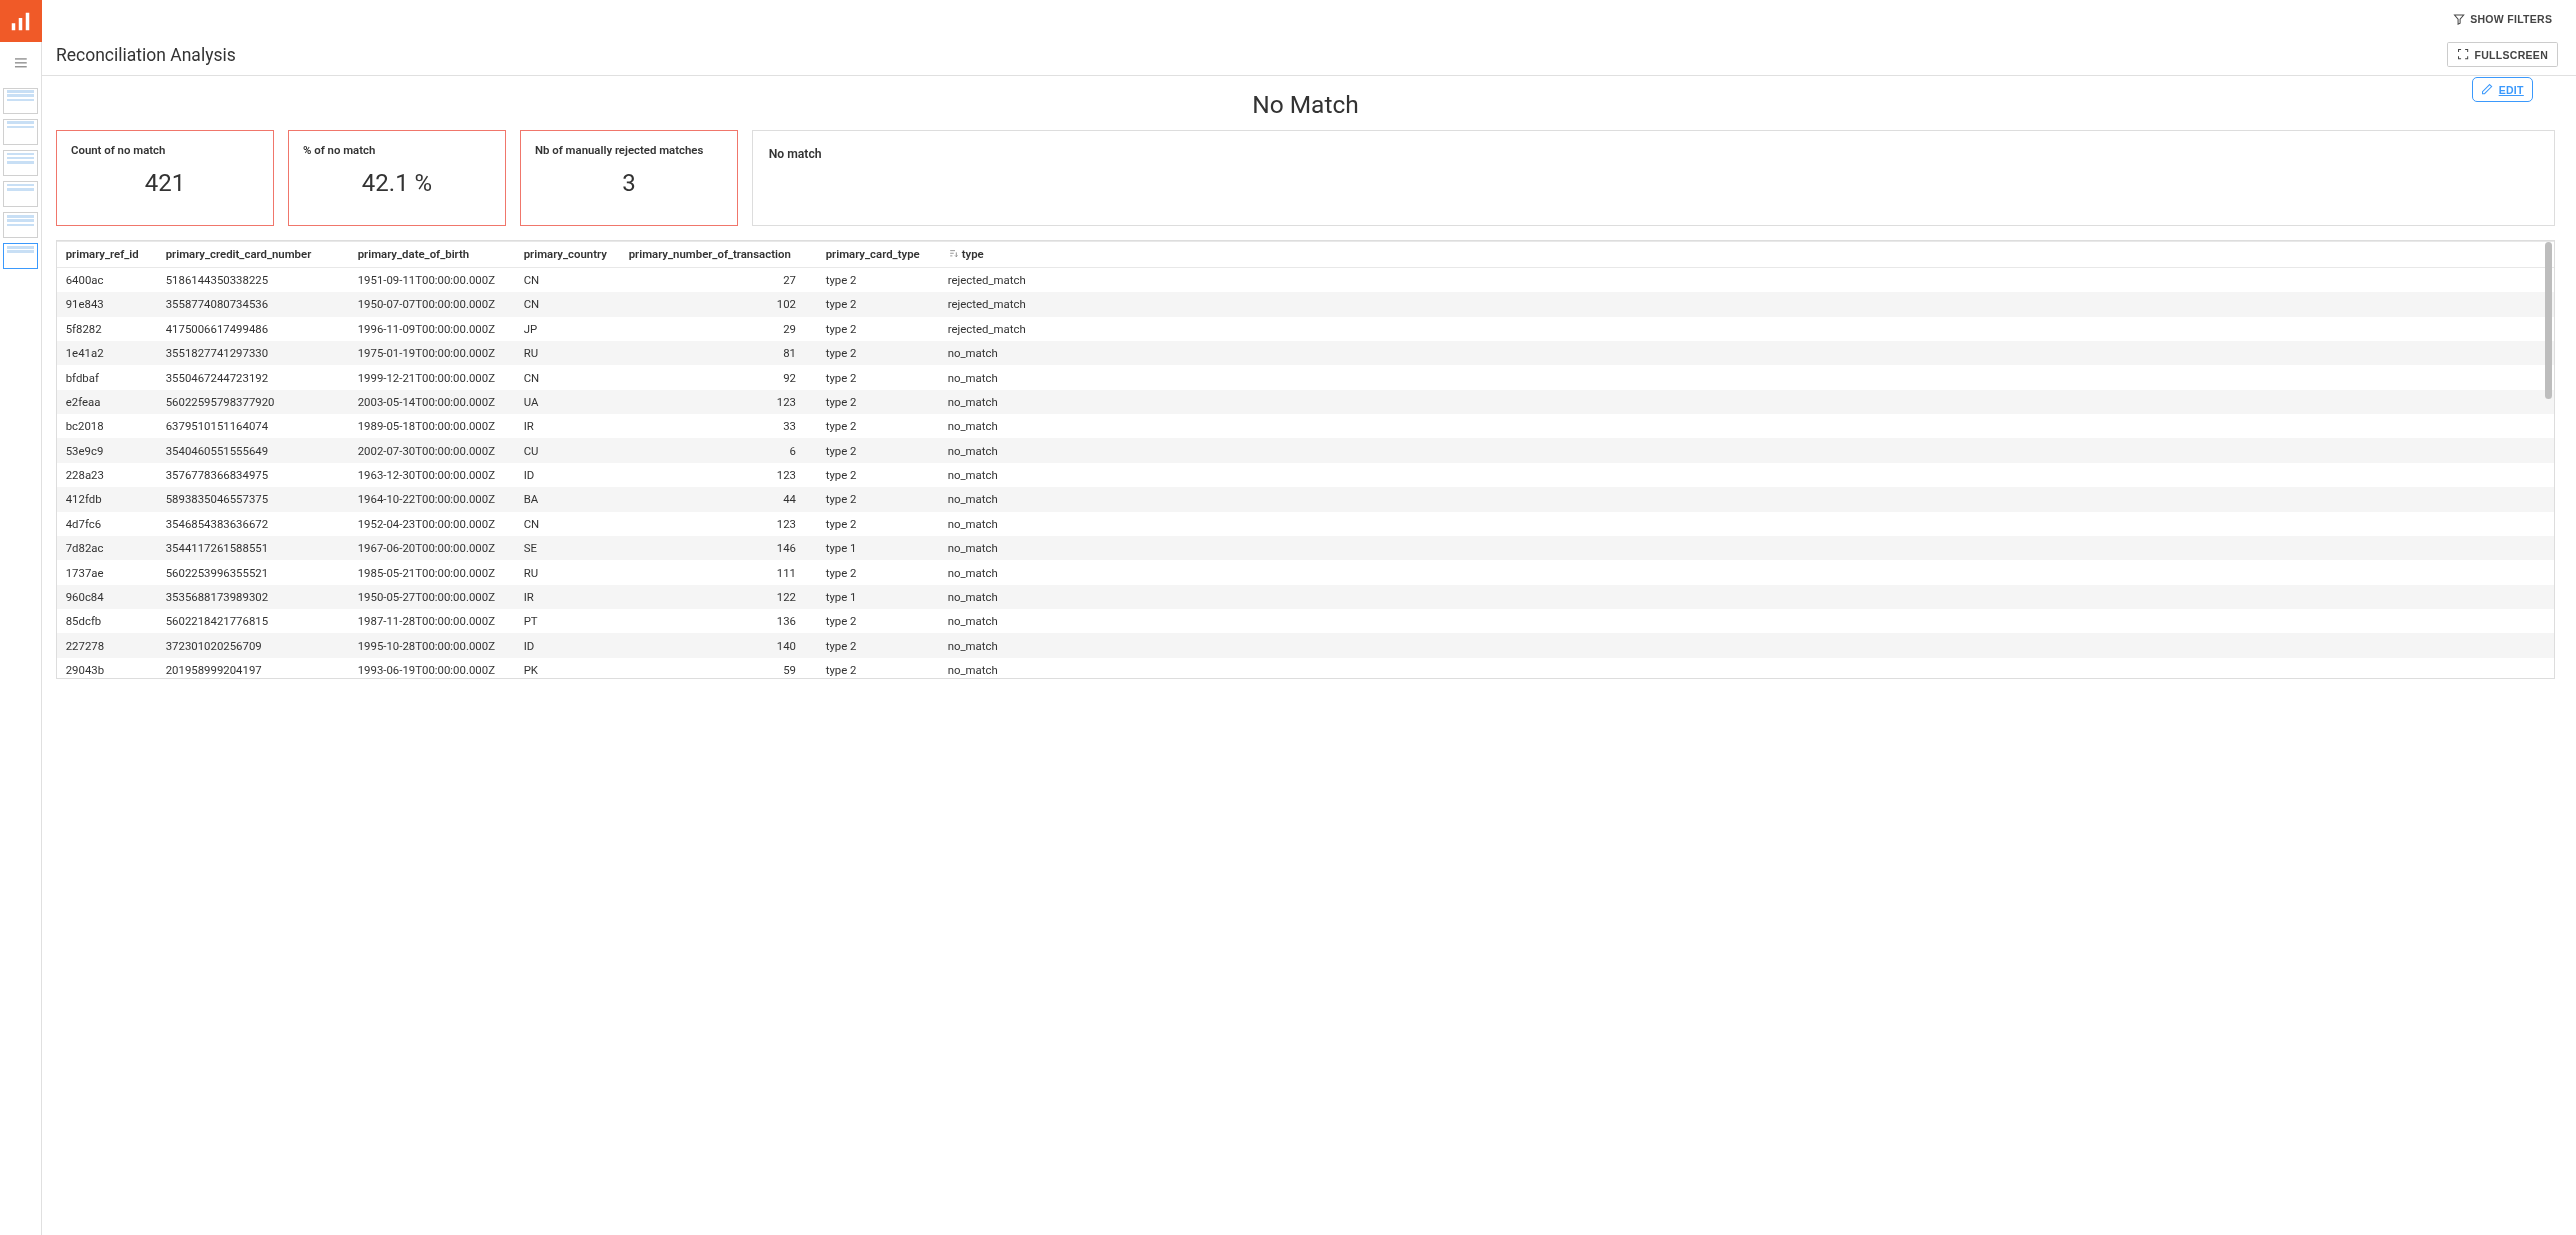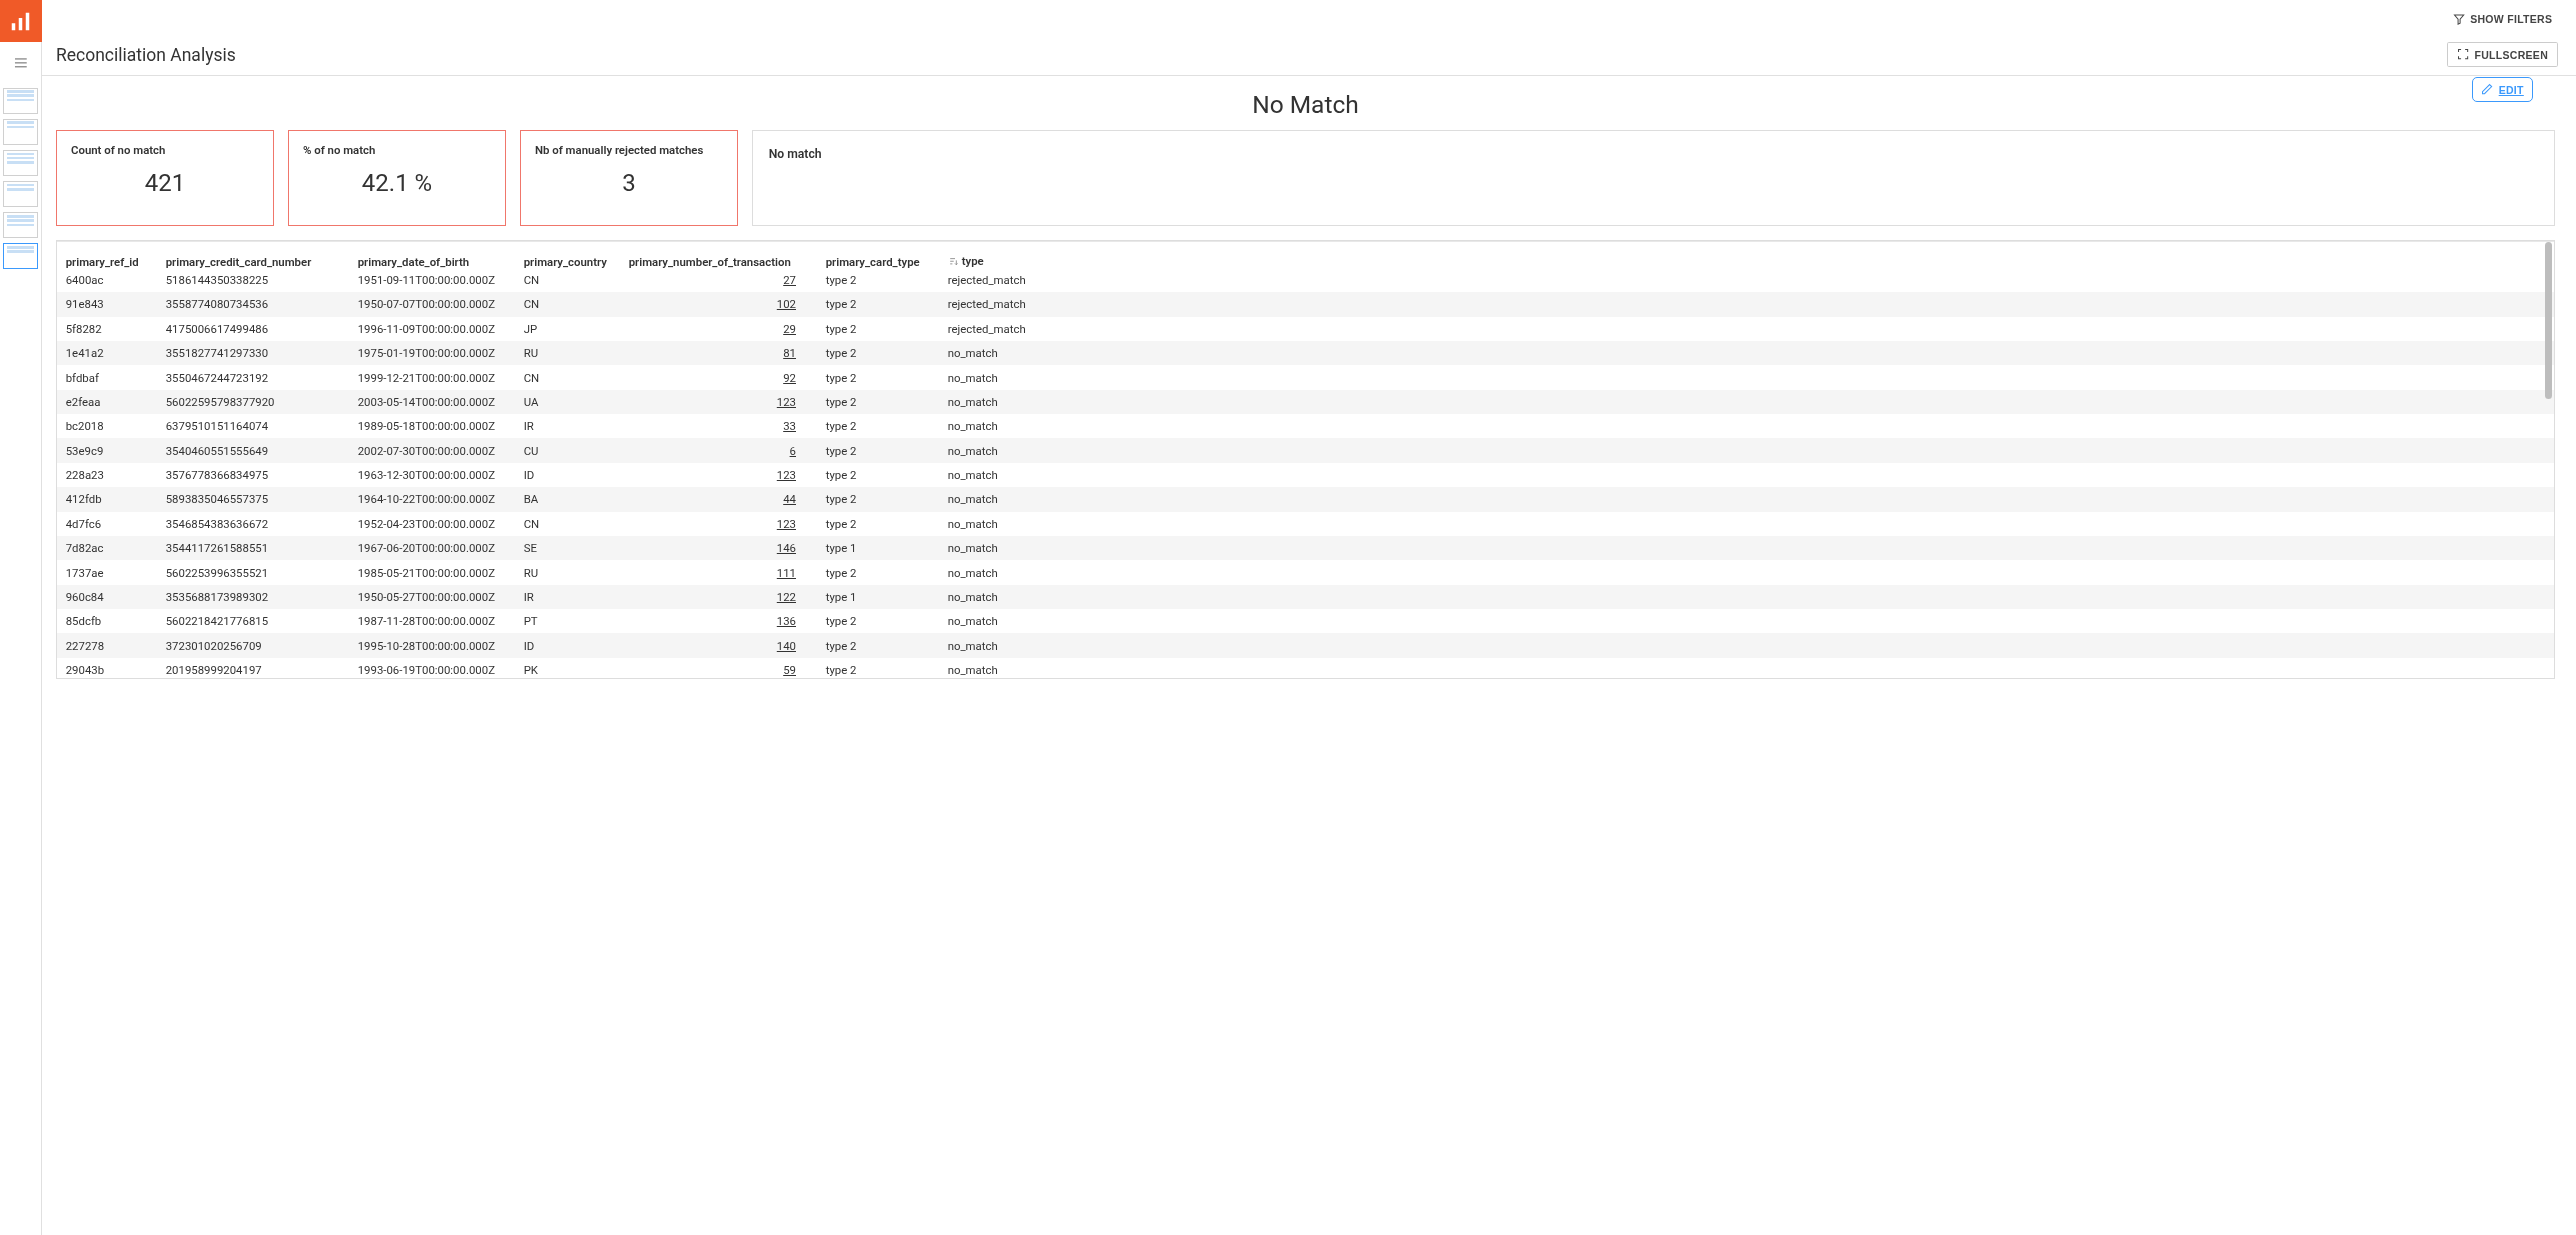--- a/index.html
+++ b/index.html
@@ -31,23 +31,23 @@
 .info-card { border:0.9px solid #ddd; padding:12.2px 15.7px; flex:1; font-size:12.2px; line-height:1.9; }
 .info-card .info-title { font-weight:600; margin-bottom:3.5px; }
 .table-panel { border:0.9px solid #ddd; margin-bottom:17.5px; }
 .table-header { display:flex; justify-content:space-between; align-items:center; padding:8.7px 12.2px; }
 .table-title { font-weight:600; font-size:12.2px; }
 .dl-btn { cursor:pointer; }
 .dl-btn svg { width:14px; height:14px; stroke:#555; fill:none; stroke-width:2; }
 .table-scroll { position:relative; max-height:437px; overflow-y:auto; }
 table { width:100%; border-collapse:collapse; table-layout:fixed; }
 th,td { text-align:left; padding:5.2px 8.7px; font-size:11.4px; white-space:nowrap; overflow:hidden; text-overflow:ellipsis; }
-th { border-top:0.9px solid #e8e8e8; border-bottom:0.9px solid #e8e8e8; font-weight:600; color:#333; position:sticky; top:8px; background:#fff; }
+th { border-top:0.9px solid #e8e8e8; border-bottom:0.9px solid #e8e8e8; font-weight:600; color:#333; position:sticky; top:0; background:#fff; }
 tbody tr:nth-child(even) { background:#f5f5f5; }
-td.num { text-align:right; padding-right:21px;text-decoration:underline; }
+td.num { text-align:right; padding-right:21px; }
 .sort-icon { display:inline-block; vertical-align:middle; margin-right:3.5px; }
 .sort-icon svg { width:10.5px; height:10.5px; stroke:#888; fill:none; stroke-width:2; }
 .scrollbar-fake { position:absolute; right:1.7px; top:1.7px; width:7px; height:157px; background:#bdbdbd; border-radius:3.5px; }
 </style>
 </head>
 <body>
 
 <div class="app">
   <div class="left-rail">
     <div class="logo">

